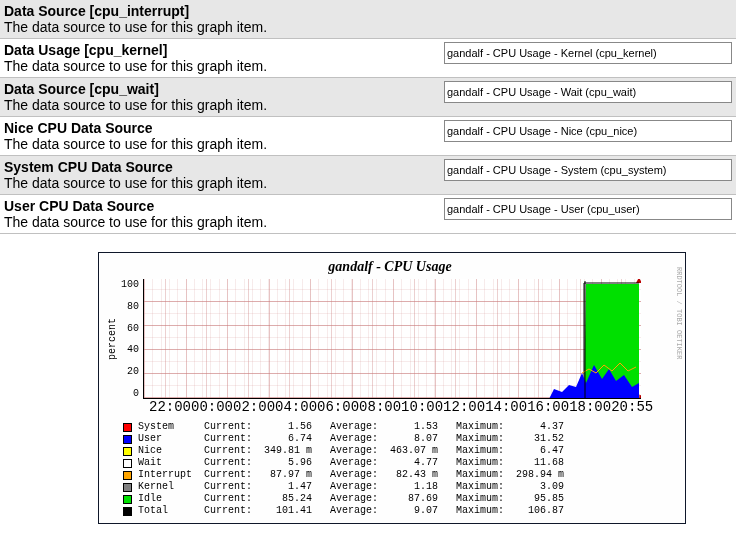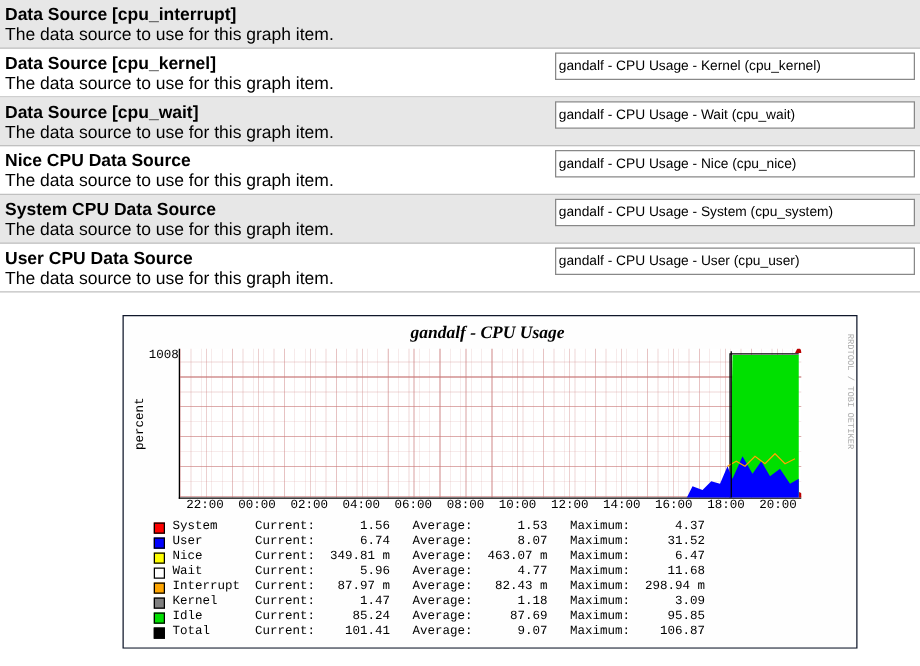--- a/index.html
+++ b/index.html
@@ -74,21 +74,21 @@
     writing-mode: vertical-rl;
     transform: rotate(180deg);
     font-family: 'Courier New', monospace;
     font-size: 10px;
     text-align: center;
     width: 14px;
     padding-right: 2px;
   }
   .yaxis {
     display: flex;
-    flex-direction: row;
+    flex-direction: column;
     justify-content: space-between;
     font-family: 'Courier New', monospace;
     font-size: 10px;
     text-align: right;
     padding-right: 4px;
     height: 120px;
     width: 24px;
   }
   .plot {
     position: relative;
@@ -100,21 +100,21 @@
     background-image:
       repeating-linear-gradient(to right, rgba(200,120,120,0.35) 0, rgba(200,120,120,0.35) 1px, transparent 1px, transparent 20.75px),
       repeating-linear-gradient(to top, rgba(200,120,120,0.55) 0, rgba(200,120,120,0.55) 1px, transparent 1px, transparent 24px),
       repeating-linear-gradient(to right, rgba(200,120,120,0.15) 0, rgba(200,120,120,0.15) 1px, transparent 1px, transparent 8.3px),
       repeating-linear-gradient(to top, rgba(200,120,120,0.15) 0, rgba(200,120,120,0.15) 1px, transparent 1px, transparent 12px);
     overflow: hidden;
   }
   .xaxis {
     display: flex;
     font-family: 'Courier New', monospace;
-    font-size: 10px;
+    font-size: 14px;
     margin-left: 44px;
     width: 500px;
   }
   .xaxis span { flex: 1; text-align: left; }
   .legend {
     font-family: 'Courier New', monospace;
     font-size: 10px;
     white-space: pre;
     margin-top: 6px;
     margin-left: 18px;
@@ -150,21 +150,21 @@
 
 <div>
   <div class="config-row alt">
     <div class="left">
       <div class="field-label">Data Source [cpu_interrupt]</div>
       <div class="field-desc">The data source to use for this graph item.</div>
     </div>
   </div>
   <div class="config-row">
     <div class="left">
-      <div class="field-label">Data Source [cpu_kernel]</div>
+      <div class="field-label">Data Usage [cpu_kernel]</div>
       <div class="field-desc">The data source to use for this graph item.</div>
     </div>
     <div class="right">
         <select class="select-box"><option>gandalf - CPU Usage - Kernel (cpu_kernel)</option></select>
       </div>
   </div>
   <div class="config-row alt">
     <div class="left">
       <div class="field-label">Data Source [cpu_wait]</div>
       <div class="field-desc">The data source to use for this graph item.</div>
@@ -240,18 +240,18 @@
       <span>00:00</span>
       <span>02:00</span>
       <span>04:00</span>
       <span>06:00</span>
       <span>08:00</span>
       <span>10:00</span>
       <span>12:00</span>
       <span>14:00</span>
       <span>16:00</span>
       <span>18:00</span>
-      <span>20:00</span>
+      <span>20:55</span>
     </div>
 
     <div class="legend" id="legend"><div class="lg-row"><span class="swatch" style="background: rgb(255, 0, 0);"></span><span>System     Current:      1.56   Average:      1.53   Maximum:      4.37</span></div><div class="lg-row"><span class="swatch" style="background: rgb(0, 0, 255);"></span><span>User       Current:      6.74   Average:      8.07   Maximum:     31.52</span></div><div class="lg-row"><span class="swatch" style="background: rgb(255, 255, 0);"></span><span>Nice       Current:  349.81 m   Average:  463.07 m   Maximum:      6.47</span></div><div class="lg-row"><span class="swatch" style="background: rgb(255, 255, 255);"></span><span>Wait       Current:      5.96   Average:      4.77   Maximum:     11.68</span></div><div class="lg-row"><span class="swatch" style="background: rgb(255, 165, 0);"></span><span>Interrupt  Current:   87.97 m   Average:   82.43 m   Maximum:  298.94 m</span></div><div class="lg-row"><span class="swatch" style="background: rgb(128, 128, 128);"></span><span>Kernel     Current:      1.47   Average:      1.18   Maximum:      3.09</span></div><div class="lg-row"><span class="swatch" style="background: rgb(0, 224, 0);"></span><span>Idle       Current:     85.24   Average:     87.69   Maximum:     95.85</span></div><div class="lg-row"><span class="swatch" style="background: rgb(0, 0, 0);"></span><span>Total      Current:    101.41   Average:      9.07   Maximum:    106.87</span></div></div>
   </div>
 </div>
 
 </body></html>

